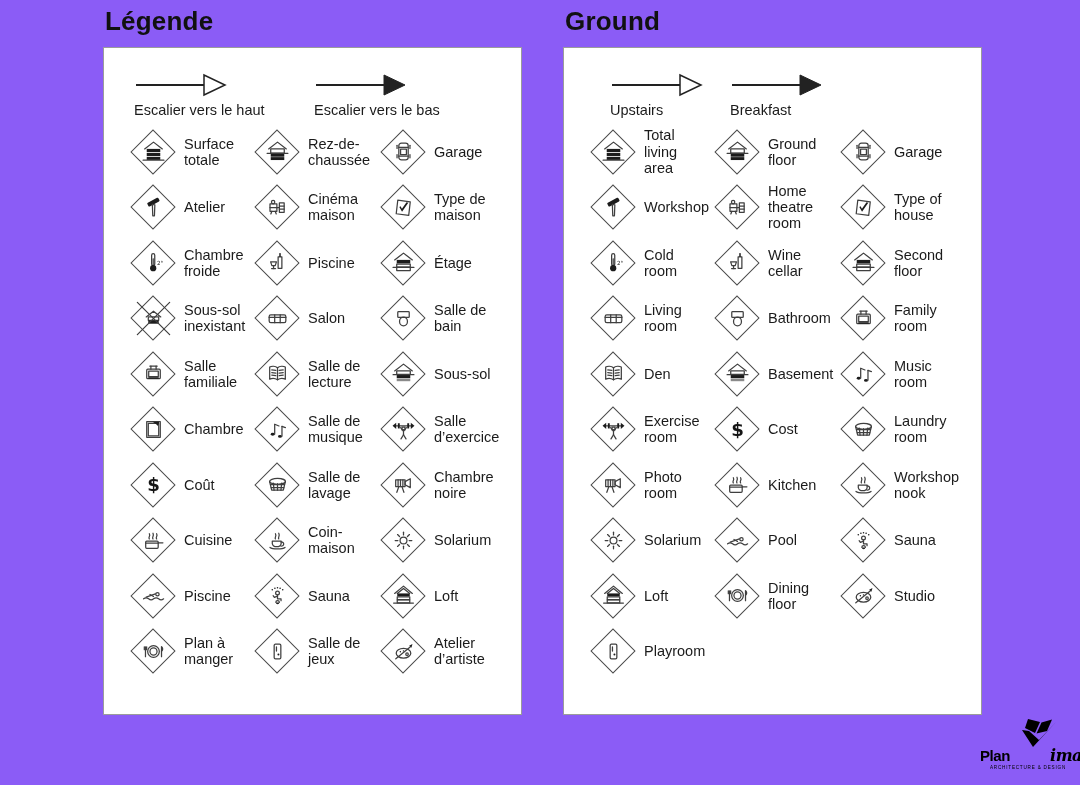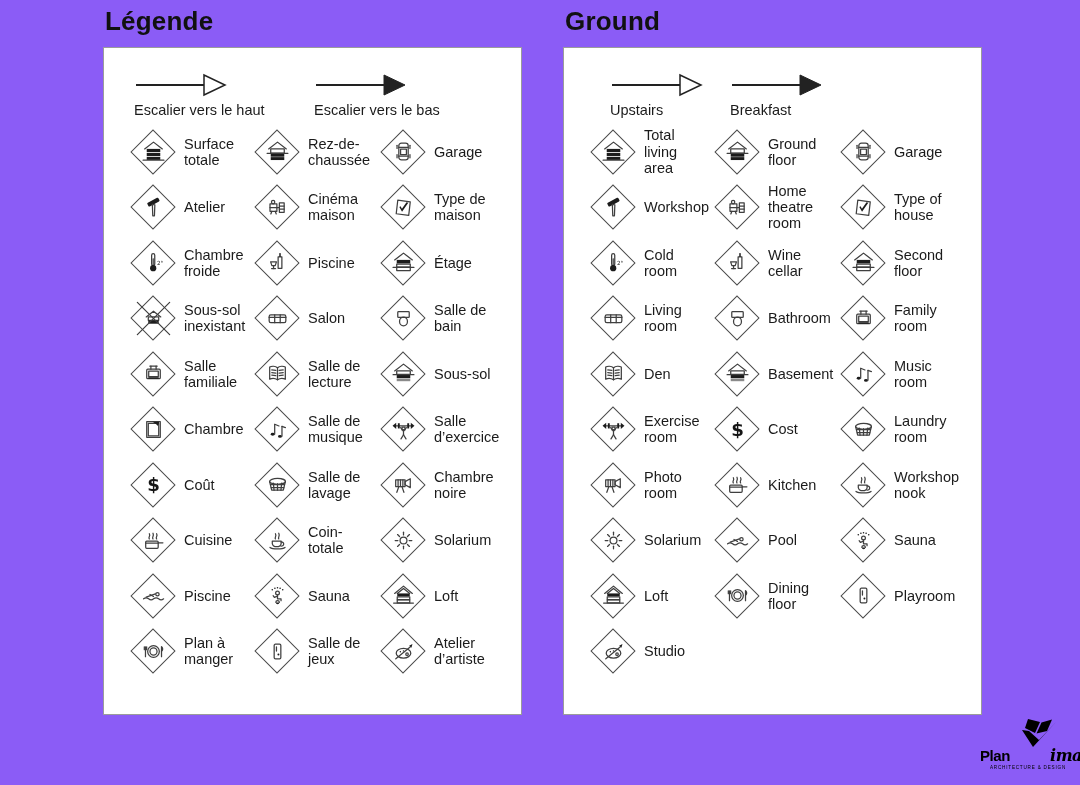--- a/index.html
+++ b/index.html
@@ -347,21 +347,21 @@
             <span class="diamond">
               <svg viewBox="0 0 24 24" width="25" height="25">
                 <path d="M7,12.5 h8.5 v2.4 a4.3,3.6 0 0 1 -8.5,0 z"></path>
                 <path d="M15.5,13.4 a2.2,2 0 1 1 -0.4,3.9"></path>
                 <path d="M4.8,18.6 C7.2,20.4 16.8,20.4 19.2,18.6"></path>
                 <path d="M10,10.5 C8.8,9 11.6,8 10,5.5"></path>
                 <path d="M13.2,10.5 C12,9 14.8,8 13.2,5"></path>
               </svg>
             </span>
             <span class="label">Coin-
-totale</span>
+maison</span>
           </div>
           <div class="cell">
             <span class="diamond">
               <svg viewBox="0 0 24 24" width="25" height="25">
                 <circle cx="12" cy="12" r="3.3"></circle>
                 <line x1="12" y1="4" x2="12" y2="6.6"></line>
                 <line x1="12" y1="17.4" x2="12" y2="20"></line>
                 <line x1="4" y1="12" x2="6.6" y2="12"></line>
                 <line x1="17.4" y1="12" x2="20" y2="12"></line>
                 <line x1="6.3" y1="6.3" x2="8.2" y2="8.2"></line>
@@ -823,39 +823,39 @@
                 <line x1="19.7" y1="7.5" x2="19.7" y2="17"></line>
                 <path d="M19.7,7.5 C21.2,8.6 21.2,10.6 19.7,11.8"></path>
               </svg>
             </span>
             <span class="label">Dining
 floor</span>
           </div>
           <div class="cell">
             <span class="diamond">
               <svg viewBox="0 0 24 24" width="25" height="25">
-                <rect x="8.8" y="5" width="6.4" height="14" rx="1.2"></rect>
-                <line x1="11" y1="7.6" x2="11" y2="11.6"></line>
-                <circle class="f" cx="12.9" cy="14.8" r="0.95"></circle>
-              </svg>
-            </span>
-            <span class="label">Playroom</span>
-          </div>
-          <div class="cell">
-            <span class="diamond">
-              <svg viewBox="0 0 24 24" width="25" height="25">
                 <ellipse cx="12" cy="13.6" rx="7" ry="4.7"></ellipse>
                 <circle cx="15.4" cy="14.6" r="1.2"></circle>
                 <circle class="f" cx="9" cy="12.2" r="0.7"></circle>
                 <circle class="f" cx="12" cy="11.4" r="0.7"></circle>
                 <line x1="4.6" y1="19" x2="18.4" y2="7.6"></line>
                 <polygon class="f" points="17.4,6.4 20.6,4.8 19.6,8.4"></polygon>
               </svg>
             </span>
             <span class="label">Studio</span>
+          </div>
+          <div class="cell">
+            <span class="diamond">
+              <svg viewBox="0 0 24 24" width="25" height="25">
+                <rect x="8.8" y="5" width="6.4" height="14" rx="1.2"></rect>
+                <line x1="11" y1="7.6" x2="11" y2="11.6"></line>
+                <circle class="f" cx="12.9" cy="14.8" r="0.95"></circle>
+              </svg>
+            </span>
+            <span class="label">Playroom</span>
           </div>
         </div>
     </section>
   </div>
 
   <div class="logo">
     <svg class="logo-mark" width="40" height="34" viewBox="0 0 40 34">
       <polygon points="10,3 22,6 17,17 7,12" fill="#000"></polygon>
       <polygon points="23.5,6.5 34,3.5 29,15 18.5,17.5" fill="#000"></polygon>
       <polygon points="4,14 15,31 38,6 21,24 11,15" fill="#000"></polygon>

